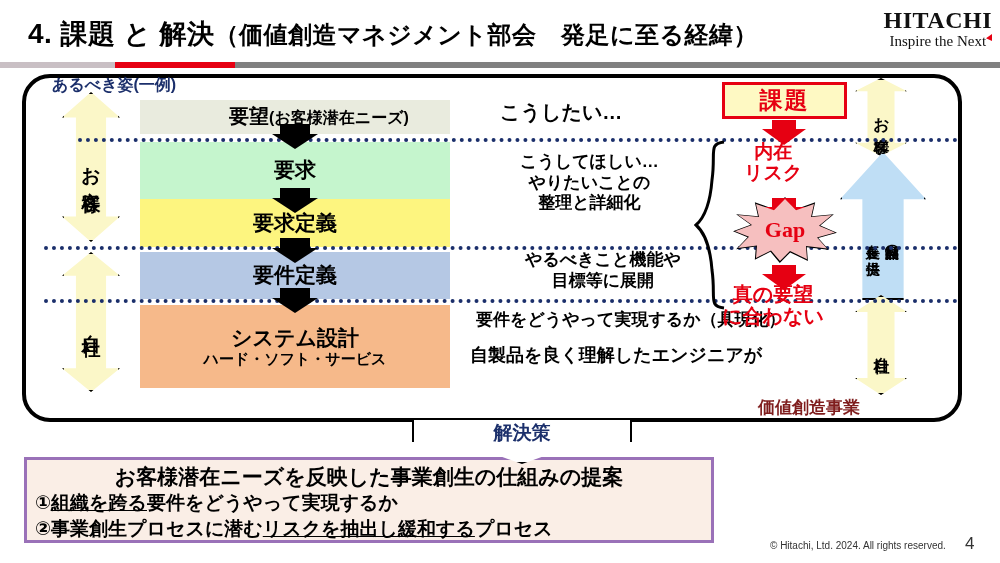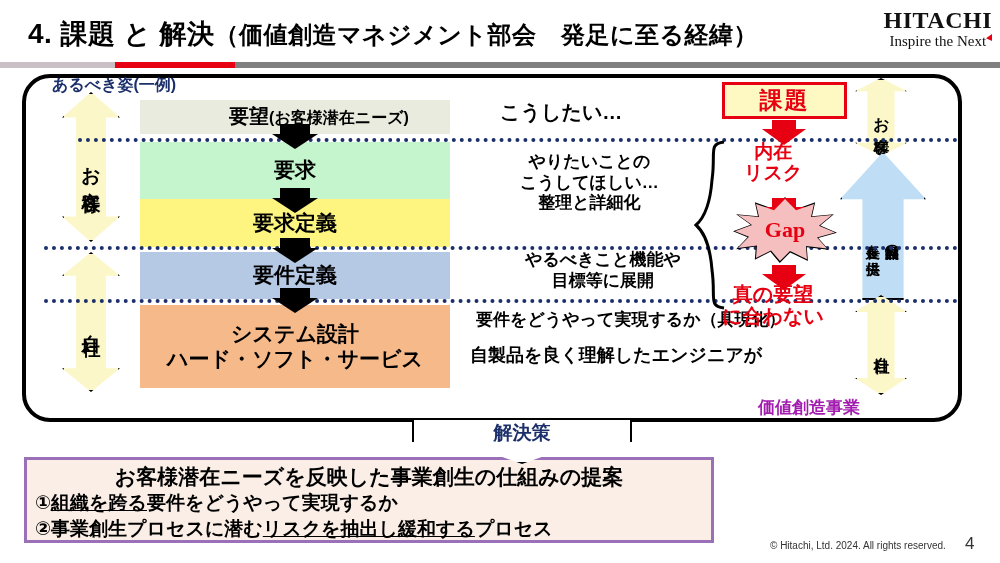--- a/index.html
+++ b/index.html
@@ -63,21 +63,21 @@
     align-items:center; justify-content:center;
     font-weight:bold; color:#000; text-align:center;
   }
   #stage-0 { left:140px; top:100px;  width:310px; height:34px; background:#e9ebde;padding-left:48px; }
   #stage-1 { left:140px; top:142px;  width:310px; height:57px; background:#c5f5cd; }
   #stage-2 { left:140px; top:199px;  width:310px; height:48px; background:#fdf57f; }
   #stage-3 { left:140px; top:252px;  width:310px; height:47px; background:#b5c8e4; }
   #stage-4 { left:140px; top:305px;  width:310px; height:83px; background:#f6b98a; }
 
   .stage .t1 { font-size:21px; line-height:1.15; }
-  .stage .t2 { font-size:21px; line-height:1.15; }
+  .stage .t2 { font-size:15px; line-height:1.15; }
   #stage-0 .t1 { font-size:20px; }
   #stage-0 .sub { font-size:16px; font-weight:bold; }
   #stage-4 .t1 { font-size:21px; }
 
   
   .blk-arrow {
     position:absolute; width:46px; z-index:8; left:272px;
   }
   .blk-arrow .shaft { width:30px; height:10px; background:#000; margin:0 auto; }
   .blk-arrow .head {
@@ -174,21 +174,21 @@
     background:#000;
     clip-path:polygon(50% 0%, 61% 18%, 79% 8%, 76% 29%, 97% 26%, 84% 43%,
                       100% 54%, 82% 62%, 92% 80%, 71% 76%, 72% 97%, 55% 84%,
                       45% 100%, 36% 83%, 21% 95%, 22% 75%, 3% 79%, 14% 61%,
                       0% 52%, 17% 42%, 3% 26%, 24% 29%, 21% 8%, 39% 18%);
   }
   #brace { position:absolute; left:694px; top:140px; width:34px; height:170px; z-index:9; }
 
   #kachi-label {
     position:absolute; left:758px; top:396px; z-index:12;
-    font-size:17px; font-weight:bold; color:#a21caf; white-space:nowrap;
+    font-size:17px; font-weight:bold; color:#7f1d1d; white-space:nowrap;
   }
 
   
   #kaiketsu-arrow {
     position:absolute; left:412px; top:418px; width:220px; height:46px; z-index:9;
     background:#fff; border:2px solid #000;
     clip-path:polygon(0% 0%, 100% 0%, 100% 52%, 78% 52%, 50% 100%, 22% 52%, 0% 52%);
   }
   #kaiketsu-label {
     position:absolute; left:412px; top:420px; width:220px; z-index:10;
@@ -282,22 +282,22 @@
     <div class="shaft"></div>
     <div class="head"></div>
   </div>
 <div class="blk-arrow" id="arrow-3">
     <div class="shaft"></div>
     <div class="head"></div>
   </div>
 
 <div class="mid" id="mid-0">こうしたい…</div>
 <div class="mid" id="mid-1">
+  <div>こうしてほしい…</div>
   <div>やりたいことの</div>
-  <div>こうしてほしい…</div>
   <div>整理と詳細化</div>
 </div>
 <div class="mid" id="mid-2">
   <div>やるべきこと機能や</div>
   <div>目標等に展開</div>
 </div>
 <div class="mid" id="mid-3">要件をどうやって実現するか（具現化）</div>
 <div class="mid" id="mid-4">
   <div>自製品を良く理解したエンジニアが</div>
 </div>

